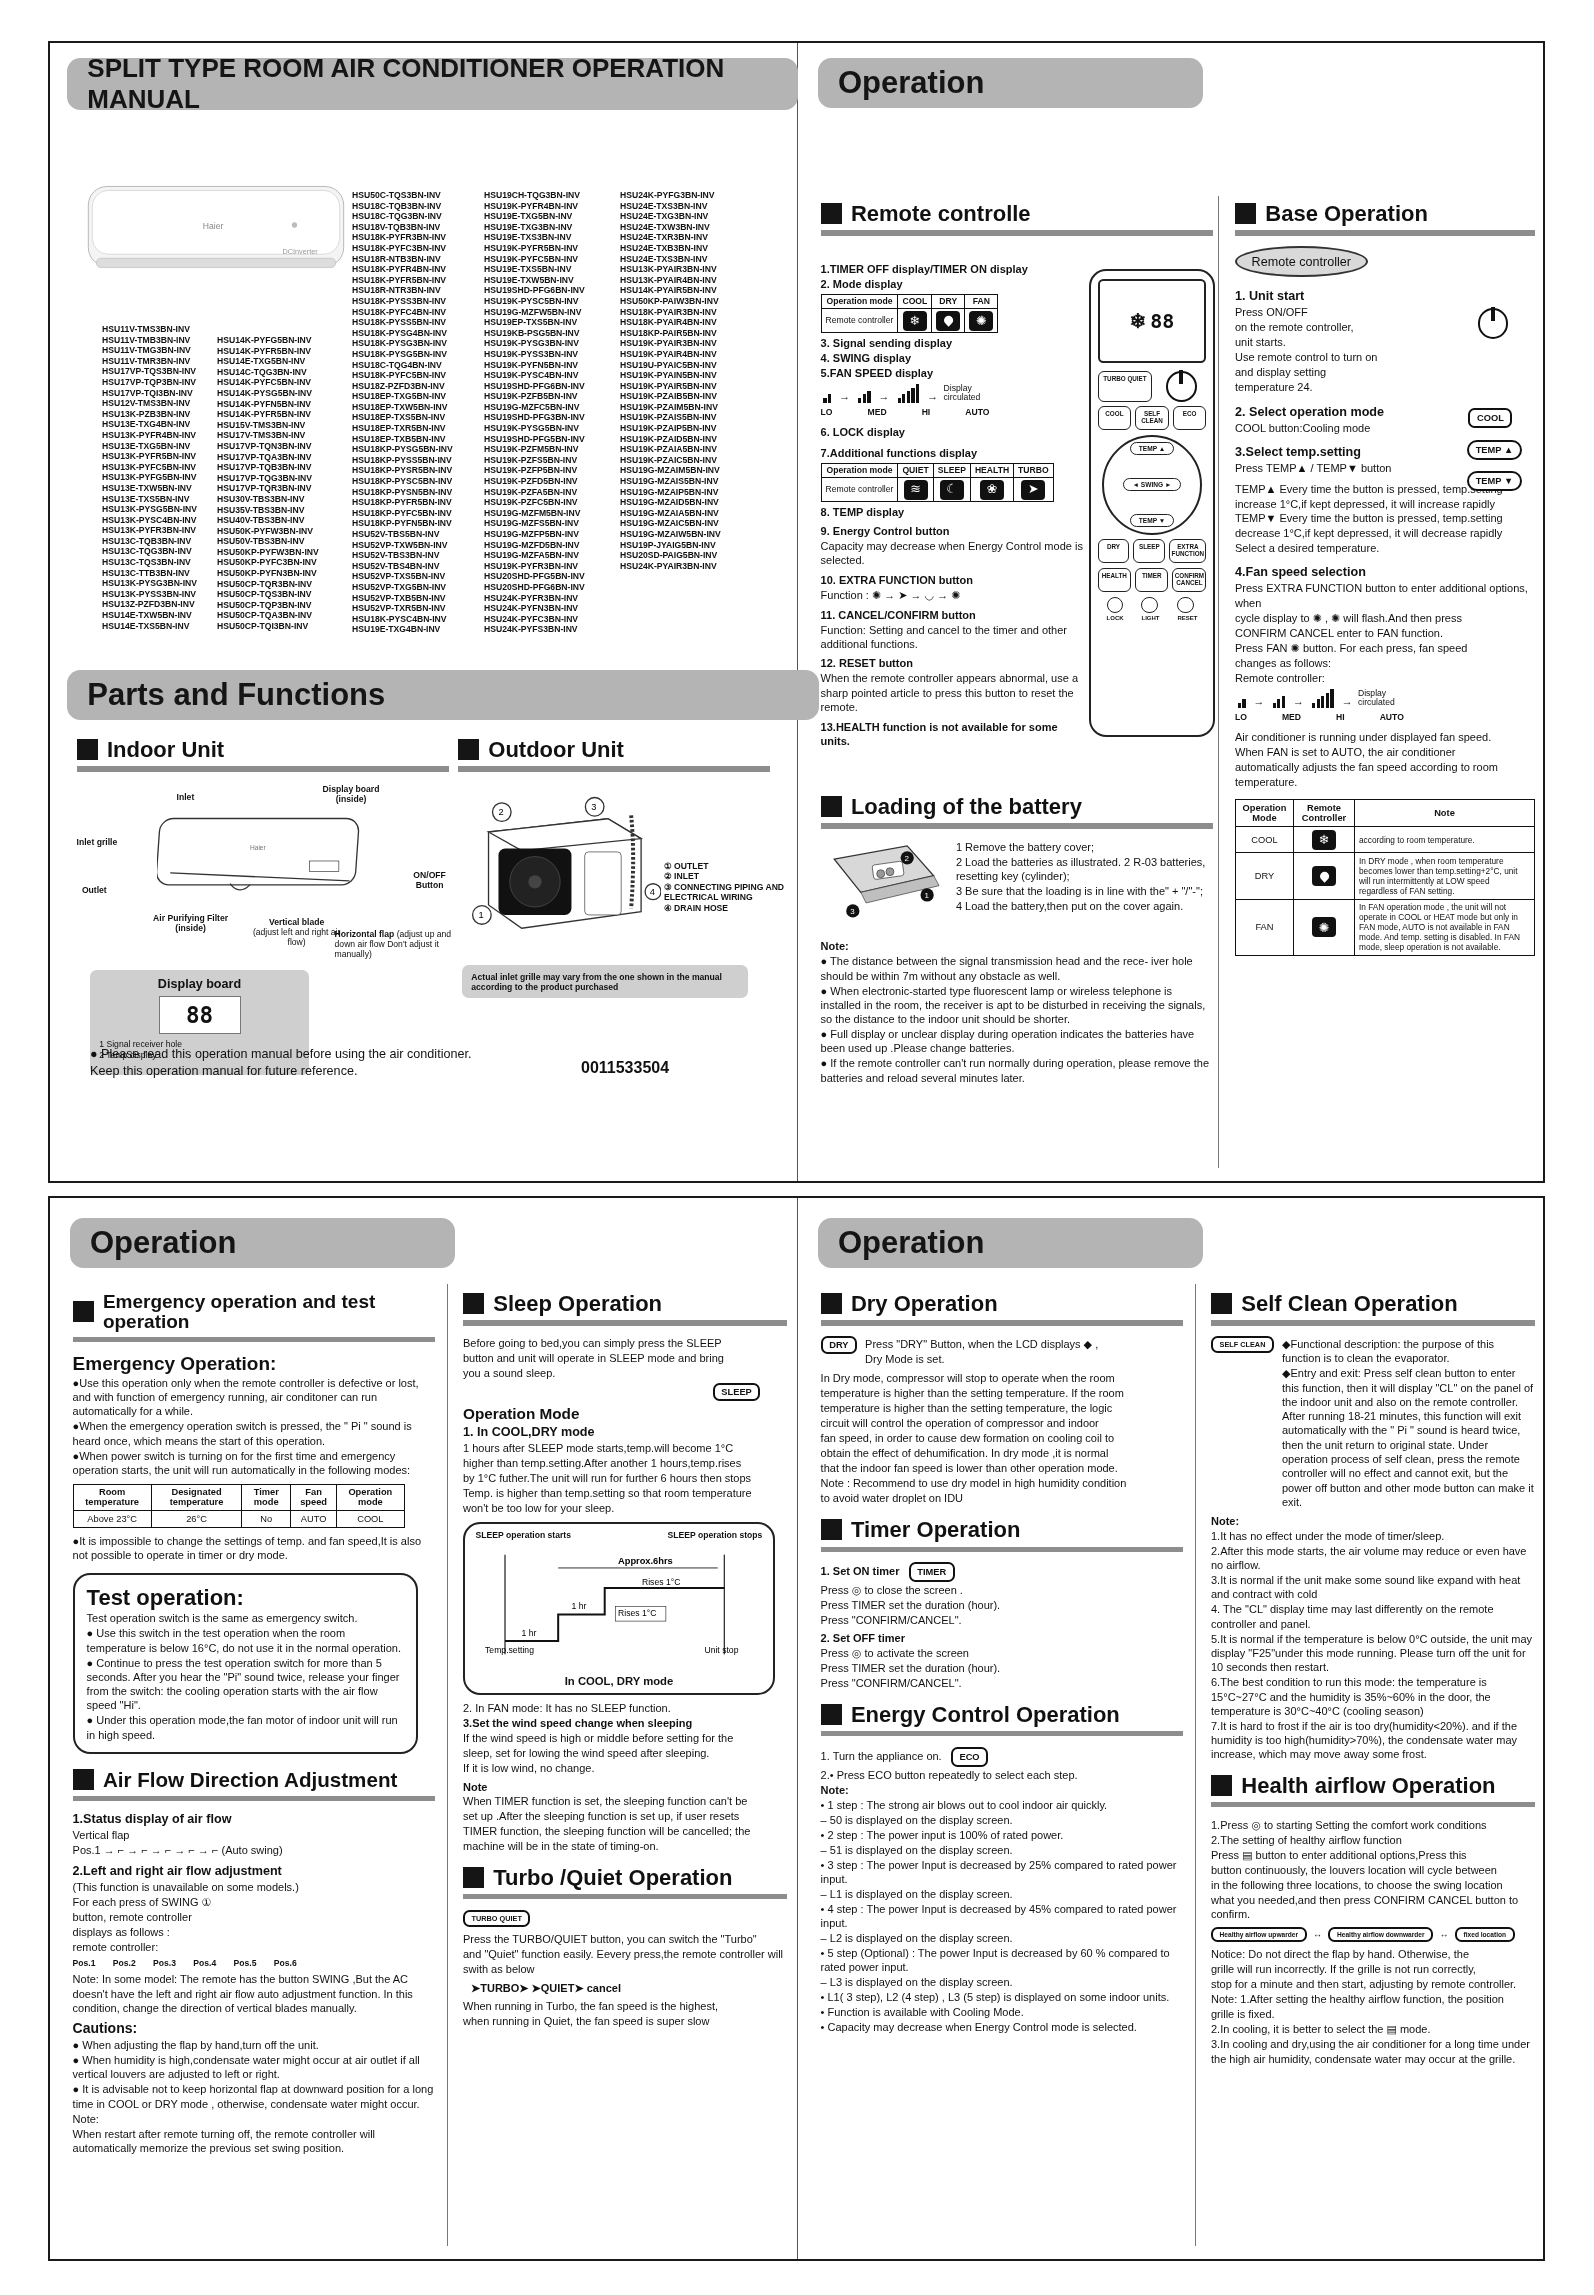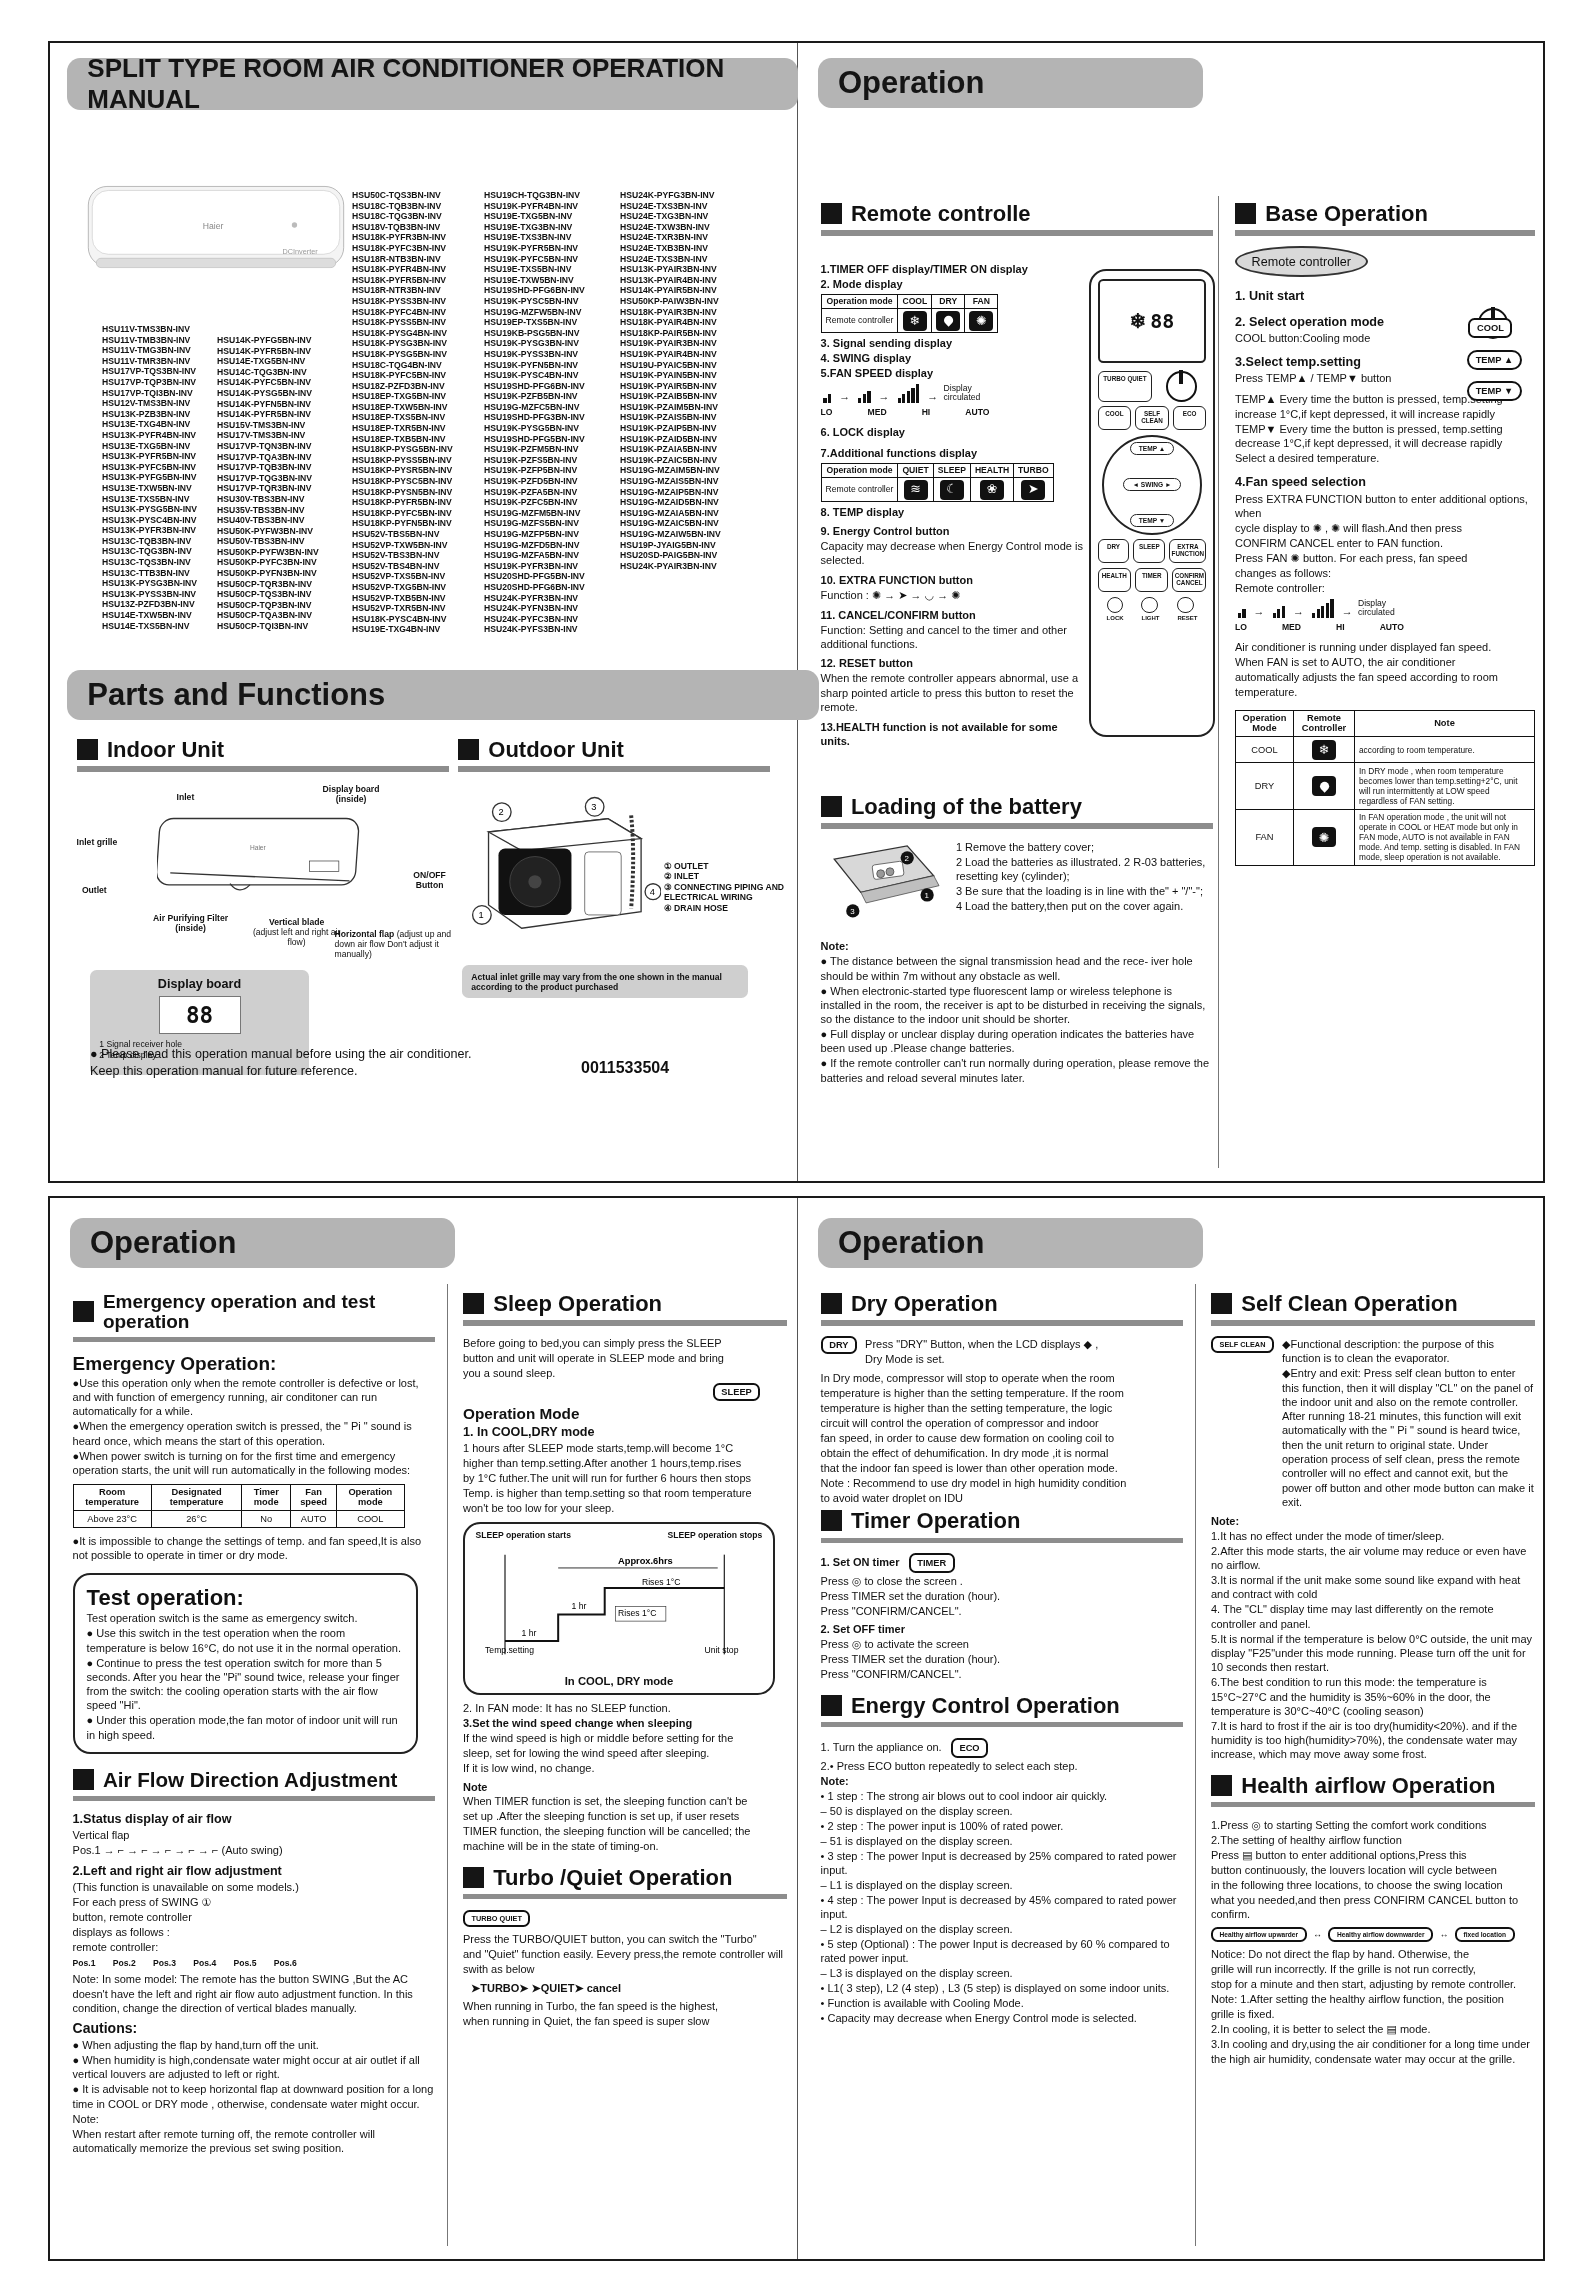--- a/index.html
+++ b/index.html
@@ -520,20 +520,28 @@
 
       <div class="abs" style="left:420px;top:153px;bottom:13.3px;width:1.3px;background:#777;"></div>
 
       <div class="abs" style="left:437px;top:159px;width:300px;">
         <div class="sech">Base Operation</div>
         <div class="rule"></div>
         <div class="oval">Remote controller</div>
 
         <div class="txt" style="margin-top:10.6px;position:relative;">
           <div class="b" style="font-size:12.6px;">1. Unit start</div>
+          <div>
+              <div class="line">Press ON/OFF</div>
+              <div class="line">on the remote controller,</div>
+              <div class="line">unit starts.</div>
+              <div class="line">Use remote control to turn on</div>
+              <div class="line">and display setting</div>
+              <div class="line">temperature 24.</div>
+            </div>
           <span class="pwr abs" style="right:26.6px;top:20px;"></span>
         </div>
 
         <div class="txt" style="margin-top:9.3px;position:relative;">
           <div class="b" style="font-size:12.6px;">2. Select operation mode</div>
           <div class="line">COOL button:Cooling mode</div>
           <span class="btn abs" style="right:22.6px;top:4px;">COOL</span>
         </div>
 
         <div class="txt" style="margin-top:9.3px;position:relative;">
@@ -802,21 +810,21 @@
             <div class="line">temperature is higher than the setting temperature. If the room</div>
             <div class="line">temperature is higher than the setting temperature, the logic</div>
             <div class="line">circuit will control the operation of compressor and indoor</div>
             <div class="line">fan speed, in order to cause dew formation on cooling coil to</div>
             <div class="line">obtain the effect of dehumification. In dry mode ,it is normal</div>
             <div class="line">that  the indoor fan speed is lower than other operation mode.</div>
             <div class="line">Note : Recommend to use dry model in high humidity condition</div>
             <div class="line">to avoid water droplet on IDU</div>
           </div>
 
-        <div style="margin-top:4px;">
+        <div style="margin-top:13px;">
           <div class="sech">Timer  Operation</div>
           <div class="rule"></div>
           <div class="txt">
             <div class="b line">
               <span>1. Set ON timer</span>&nbsp;&nbsp;
               <span class="btn">TIMER</span>
             </div>
             <div class="line">Press  ◎  to close the screen .</div>
             <div class="line">Press  TIMER   set the duration (hour).</div>
             <div class="line">Press "CONFIRM/CANCEL".</div>

